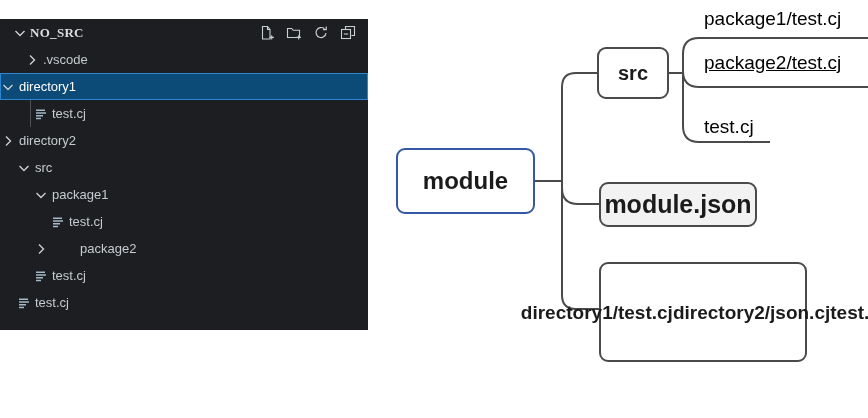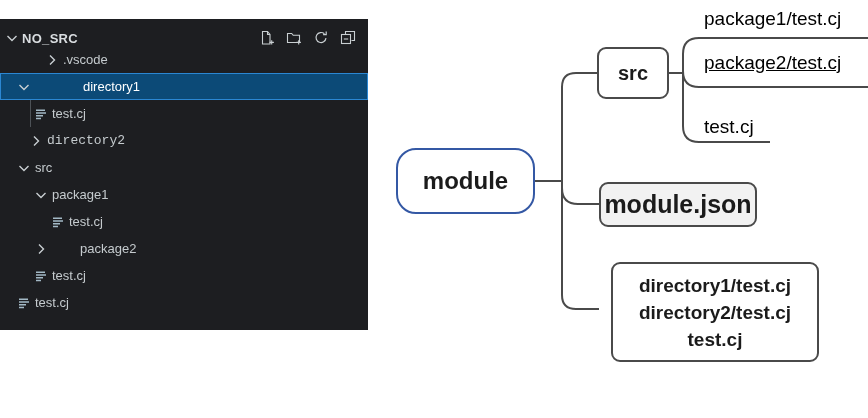--- a/index.html
+++ b/index.html
@@ -8,21 +8,21 @@
     background:#ffffff;
     font-family:"Liberation Sans","DejaVu Sans",sans-serif;
   }
 
   
   .explorer {
     position:absolute; left:0; top:19px; width:368px; height:311px;
     background:#1d1e21; color:#c5cbce; font-size:13px;
   }
   .explorer-header {
-    height:27px; display:flex; align-items:flex-end; padding-left:4px;
+    height:27px; display:flex; align-items:center; padding-left:12px;font-family:Liberation Serif, serif;
   }
   .explorer-header .glyph { width:16px; height:16px; flex:none; display:flex; align-items:center; }
   .explorer-title { font-weight:bold; color:#d9dde0; margin-left:2px; letter-spacing:.3px; }
   .toolbar { margin-left:auto; display:flex; gap:11px; padding-right:12px; }
   .tbtn { width:16px; height:16px; color:#c9cfd2; cursor:pointer; display:flex; }
   .tbtn svg { width:16px; height:16px; }
 
   .file-tree { position:relative; }
   .trow { height:27px; display:flex; align-items:center; position:relative; cursor:pointer; }
   .trow .glyph { width:16px; height:16px; margin-right:3px; flex:none; display:flex; align-items:center; justify-content:center; }
@@ -32,24 +32,24 @@
   .trow.selected::after { content:""; position:absolute; inset:0; border:1px solid #2b87d3; pointer-events:none; }
   .guide { position:absolute; left:30px; top:0; bottom:0; width:1px; background:#4d5257; }
 
   
   .overlay { position:absolute; left:0; top:0; width:868px; height:418px; pointer-events:none; }
   .dbox {
     position:absolute; display:flex; align-items:center; justify-content:center;
     border:2px solid #4a4a4a; border-radius:9px; background:#ffffff;
     color:#1b1b1b; font-weight:bold; box-sizing:border-box; text-align:center;
   }
-  .module-box  { left:396px; top:148px; width:139px; height:66px; border-color:#3458a4; font-size:24px;border-radius:20px; }
+  .module-box  { left:396px; top:148px; width:139px; height:66px; border-color:#3458a4; font-size:24px; }
   .src-box     { left:597px; top:47px;  width:72px;  height:52px; font-size:20px; }
   .modulejson-box { left:599px; top:182px; width:158px; height:45px; font-size:25px; background:#f2f2f2; }
-  .dir-box     { left:599px; top:262px; width:208px; height:100px; font-size:19px; flex-direction:column; line-height:27px;margin-left:12px; }
+  .dir-box     { left:599px; top:262px; width:208px; height:100px; font-size:19px; flex-direction:row; line-height:27px; }
   .src-file-label { position:absolute; font-size:19px; color:#000000; white-space:nowrap; }
   .sf-0 { left:704px; top:8px; }
   .sf-1 { left:704px; top:52px;text-decoration:underline; }
   .sf-2 { left:704px; top:116px; }
 </style>
 </head>
 <body>
 
 <div class="canvas">
 
@@ -92,48 +92,48 @@
               <g fill="none" stroke="currentColor" stroke-width="1.1">
                 <path d="M5.5 4.5v-3h9v9h-3"></path>
                 <rect x="1.5" y="4.5" width="9" height="9"></rect>
                 <path d="M3.8 9h4.4"></path>
               </g>
             </svg>
         </span>
       </div>
     </div>
     <div class="file-tree">
-        <div class="trow" style="padding-left: 10px; margin-left: 34px;">
+        <div class="trow" style="padding-left: 24px;">
           <span class="glyph">
             <svg viewBox="0 0 16 16" width="16" height="16">
               <path d="M6 3.5L10.5 8 6 12.5" fill="none" stroke="#c9cfd2" stroke-width="1.4"></path>
             </svg>
           </span>
           <span class="lbl">.vscode</span>
         </div>
-        <div class="trow selected" style="padding-left: 16px; gap: 48px;">
+        <div class="trow selected" style="">
           <span class="glyph">
             <svg viewBox="0 0 16 16" width="16" height="16">
               <path d="M3.5 6l4.5 4.5L12.5 6" fill="none" stroke="#c9cfd2" stroke-width="1.4"></path>
             </svg>
           </span>
           <span class="lbl">directory1</span>
         </div>
         <div class="trow" style="padding-left: 33px;">
           <span class="guide"></span>
           <span class="glyph">
             <svg viewBox="0 0 16 16" width="16" height="16">
               <g stroke="#a3b9c6" stroke-width="1.5">
                 <path d="M3 4.2h9M3 7h10M3 9.8h7M3 12.6h5"></path>
               </g>
             </svg>
           </span>
           <span class="lbl">test.cj</span>
         </div>
-        <div class="trow" style="padding-left: 28px; font-family: Liberation Mono, monospace;">
+        <div class="trow" style="padding-left: 0;">
           <span class="glyph">
             <svg viewBox="0 0 16 16" width="16" height="16">
               <path d="M6 3.5L10.5 8 6 12.5" fill="none" stroke="#c9cfd2" stroke-width="1.4"></path>
             </svg>
           </span>
           <span class="lbl">directory2</span>
         </div>
         <div class="trow" style="padding-left: 16px;">
           <span class="glyph">
             <svg viewBox="0 0 16 16" width="16" height="16">
@@ -206,20 +206,20 @@
     <span>module</span>
   </div>
   <div class="dbox src-box">
     <span>src</span>
   </div>
   <div class="dbox modulejson-box">
     <span>module.json</span>
   </div>
   <div class="dbox dir-box">
     <span>directory1/test.cj</span>
-    <span>directory2/test.cj</span>
+    <span>directory2/json.cj</span>
     <span>test.cj</span>
   </div>
   <div class="src-file-label sf-0">package1/test.cj</div>
   <div class="src-file-label sf-1">package2/test.cj</div>
   <div class="src-file-label sf-2">test.cj</div>
 
 </div>
 
 </body></html>

